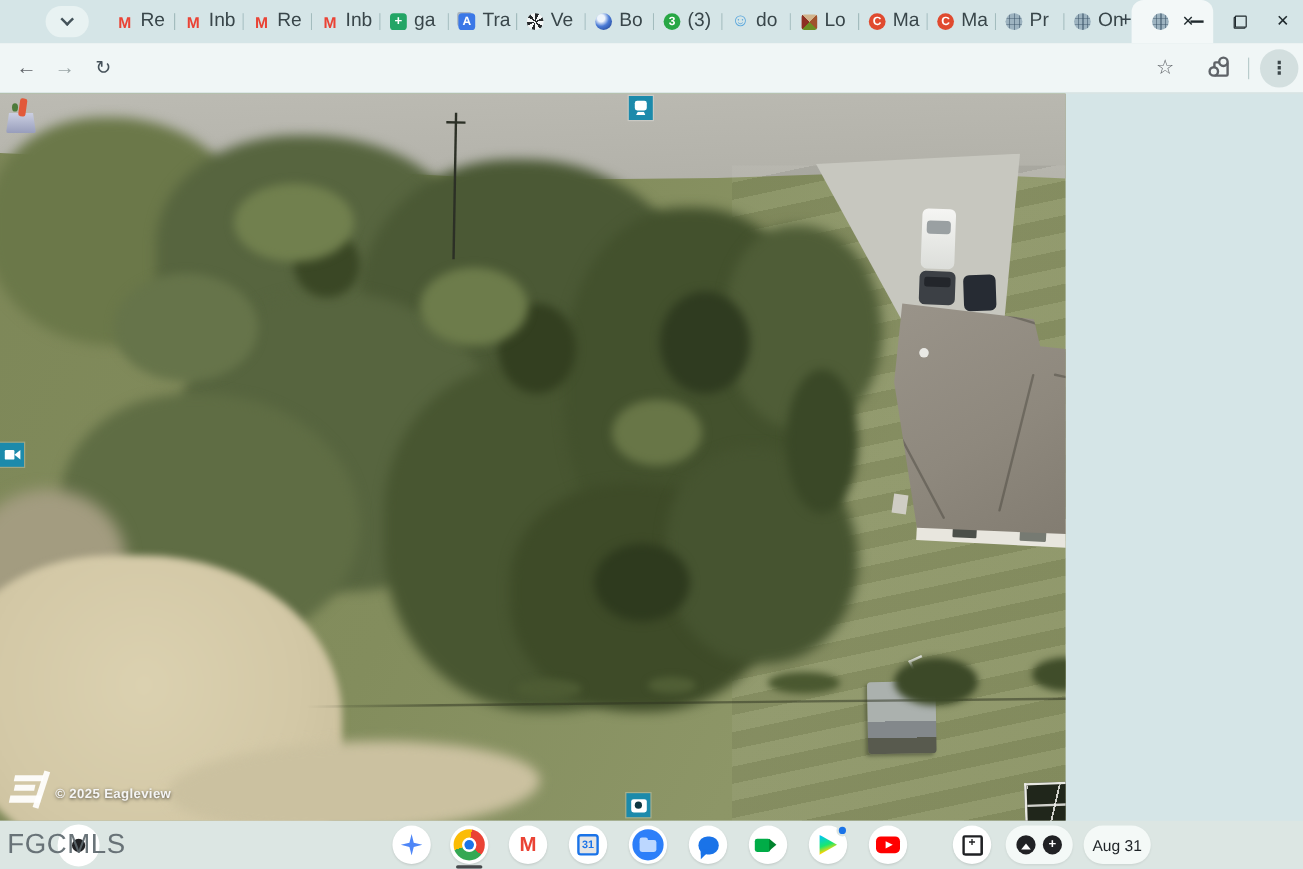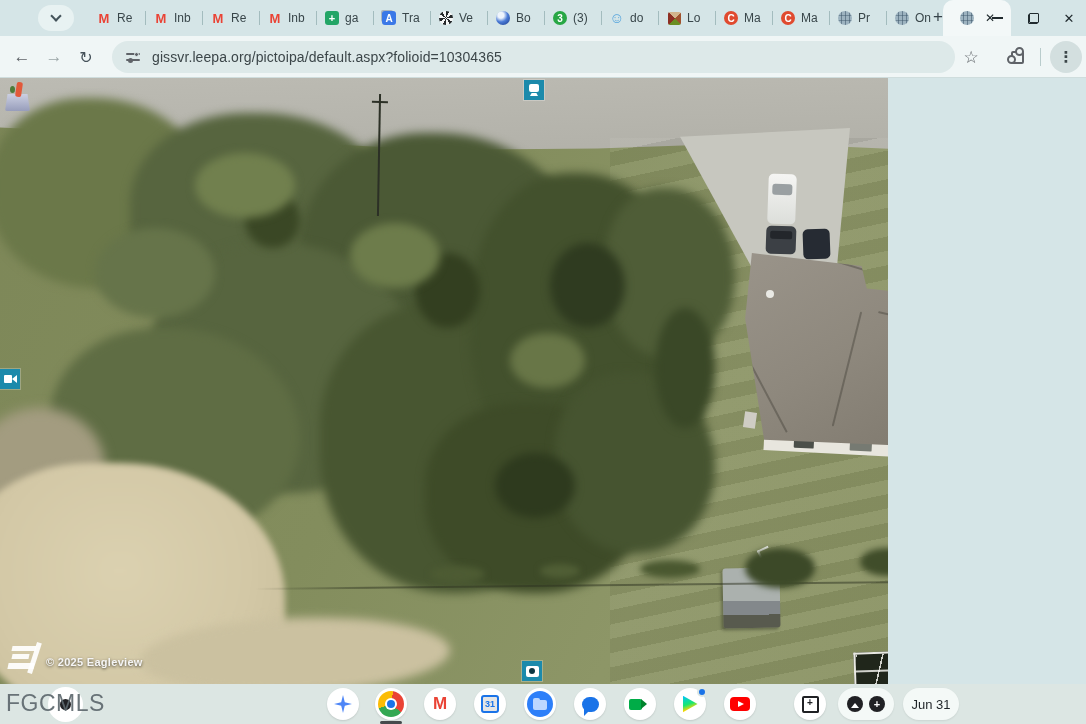--- a/index.html
+++ b/index.html
@@ -5,21 +5,21 @@
   *{margin:0;padding:0;box-sizing:border-box}
   html,body{width:1086px;height:724px;overflow:hidden;font-family:"Liberation Sans","DejaVu Sans",sans-serif;background:#d5e5e7}
 
   
   #tabbar{position:relative;width:1086px;height:36px;background:#d5e5e7;}
   #tabsearch{position:absolute;left:38px;top:5px;width:36px;height:26px;border-radius:13px;background:#e8f2f2;display:flex;align-items:center;justify-content:center}
   .chev{width:8px;height:8px;border-right:2px solid #44535a;border-bottom:2px solid #44535a;transform:rotate(45deg);margin-top:-4px}
   #tabstrip{position:absolute;left:88px;top:0;height:36px;display:flex;align-items:stretch}
   .tab{position:relative;width:57px;display:flex;align-items:center;gap:5px;padding-left:8px;cursor:pointer;overflow:hidden}
   .tab+.tab::before{content:"";position:absolute;left:0;top:11px;width:1px;height:14px;background:#a3bcbe}
-  .tlabel{font-size:12px;color:#39464a;white-space:nowrap}
+  .tlabel{font-size:16px;color:#39464a;white-space:nowrap}
   .tab-active{position:relative;width:68px;background:#f3f8f8;border-radius:10px 10px 0 0;display:flex;align-items:center;justify-content:center;gap:10px}
   .tab-x{font-size:12px;color:#202a2e;font-weight:bold;cursor:pointer}
   #newtab{position:absolute;left:925px;top:4px;width:26px;height:26px;border-radius:50%;display:flex;align-items:center;justify-content:center;font-size:17px;color:#36434a;cursor:pointer}
   #wctl{position:absolute;right:6px;top:0;height:36px;display:flex;align-items:center;gap:22px;padding-right:4px}
   .wbtn{width:14px;height:14px;display:flex;align-items:center;justify-content:center;color:#202a2e;font-size:13px;cursor:pointer}
   .min-glyph{width:11px;height:2px;background:#202a2e}
   .restore{position:relative;width:11px;height:11px}
   .restore::before{content:"";position:absolute;left:0;bottom:0;width:8px;height:8px;border:1.6px solid #202a2e;border-radius:1px}
   .restore::after{content:"";position:absolute;right:0;top:0;width:8px;height:8px;border:1.6px solid #202a2e;border-radius:1px;background:#d5e5e7}
 
@@ -262,26 +262,20 @@
         <span class="restore"></span>
       </span>
     <span class="wbtn">✕</span>
   </div>
 </div>
 
 <div id="toolbar">
   <div class="navbtn" style="left:10px;color:#5f6368">←</div>
   <div class="navbtn" style="left:42px;color:#9aa5a6">→</div>
   <div class="navbtn" style="left:74px;color:#46525a;font-size:16px">↻</div>
-  <div id="omnibox">
-    <span class="tune">
-        <i></i>
-      </span>
-    <span id="urltext">gissvr.leepa.org/pictoipa/default.aspx?folioid=10304365</span>
-  </div>
   <div class="tbicon" style="left:959px;font-size:17px">☆</div>
   <div class="tbicon" style="left:1005px">
       <span class="puzzle"></span>
     </div>
   <div id="tb-divider"></div>
   <div id="menu3">⋮</div>
 </div>
 
 <div id="viewer">
 
@@ -428,15 +422,15 @@
     </div>
   <div class="pill" style="left:838px;width:56px">
     <span class="ncirc">
         <span class="tri-up"></span>
       </span>
     <span class="ncirc">
         <span class="pl">+</span>
       </span>
   </div>
   <div class="pill" style="left:903px;width:56px">
-    <span class="shelf-txt">Jun 31</span>
+    <span class="shelf-txt">Aug 31</span>
   </div>
 </div>
 
 </body></html>

